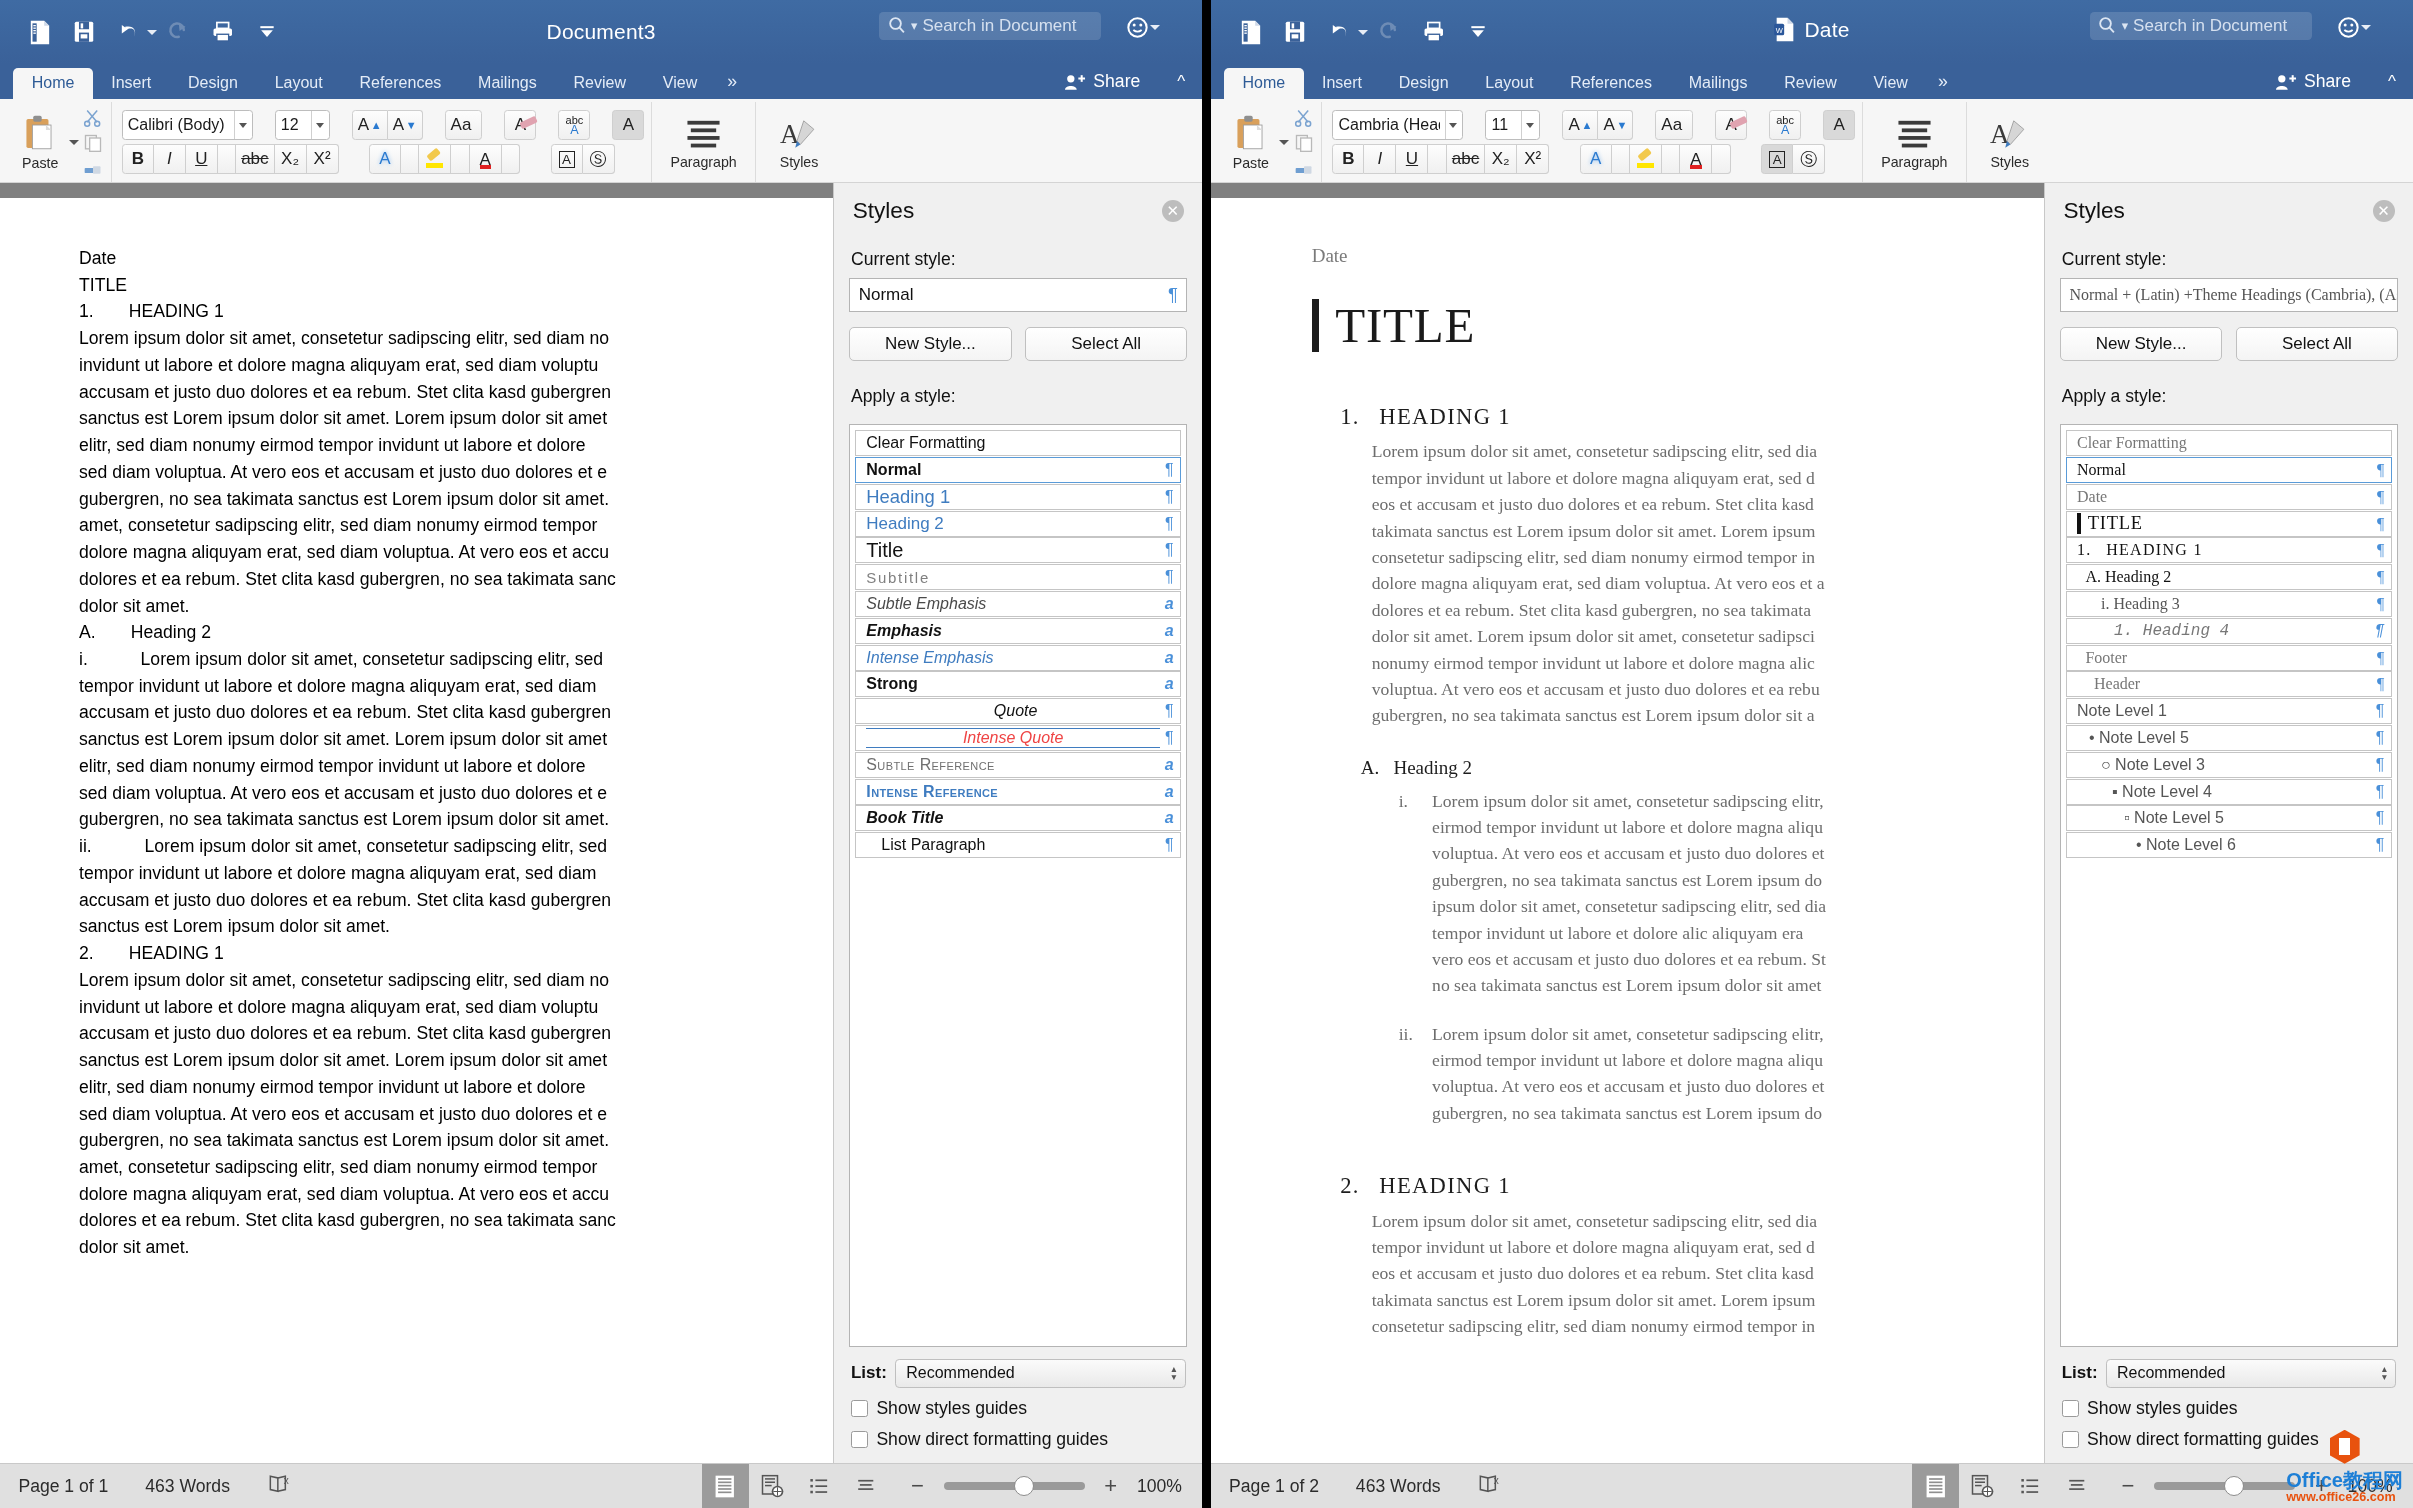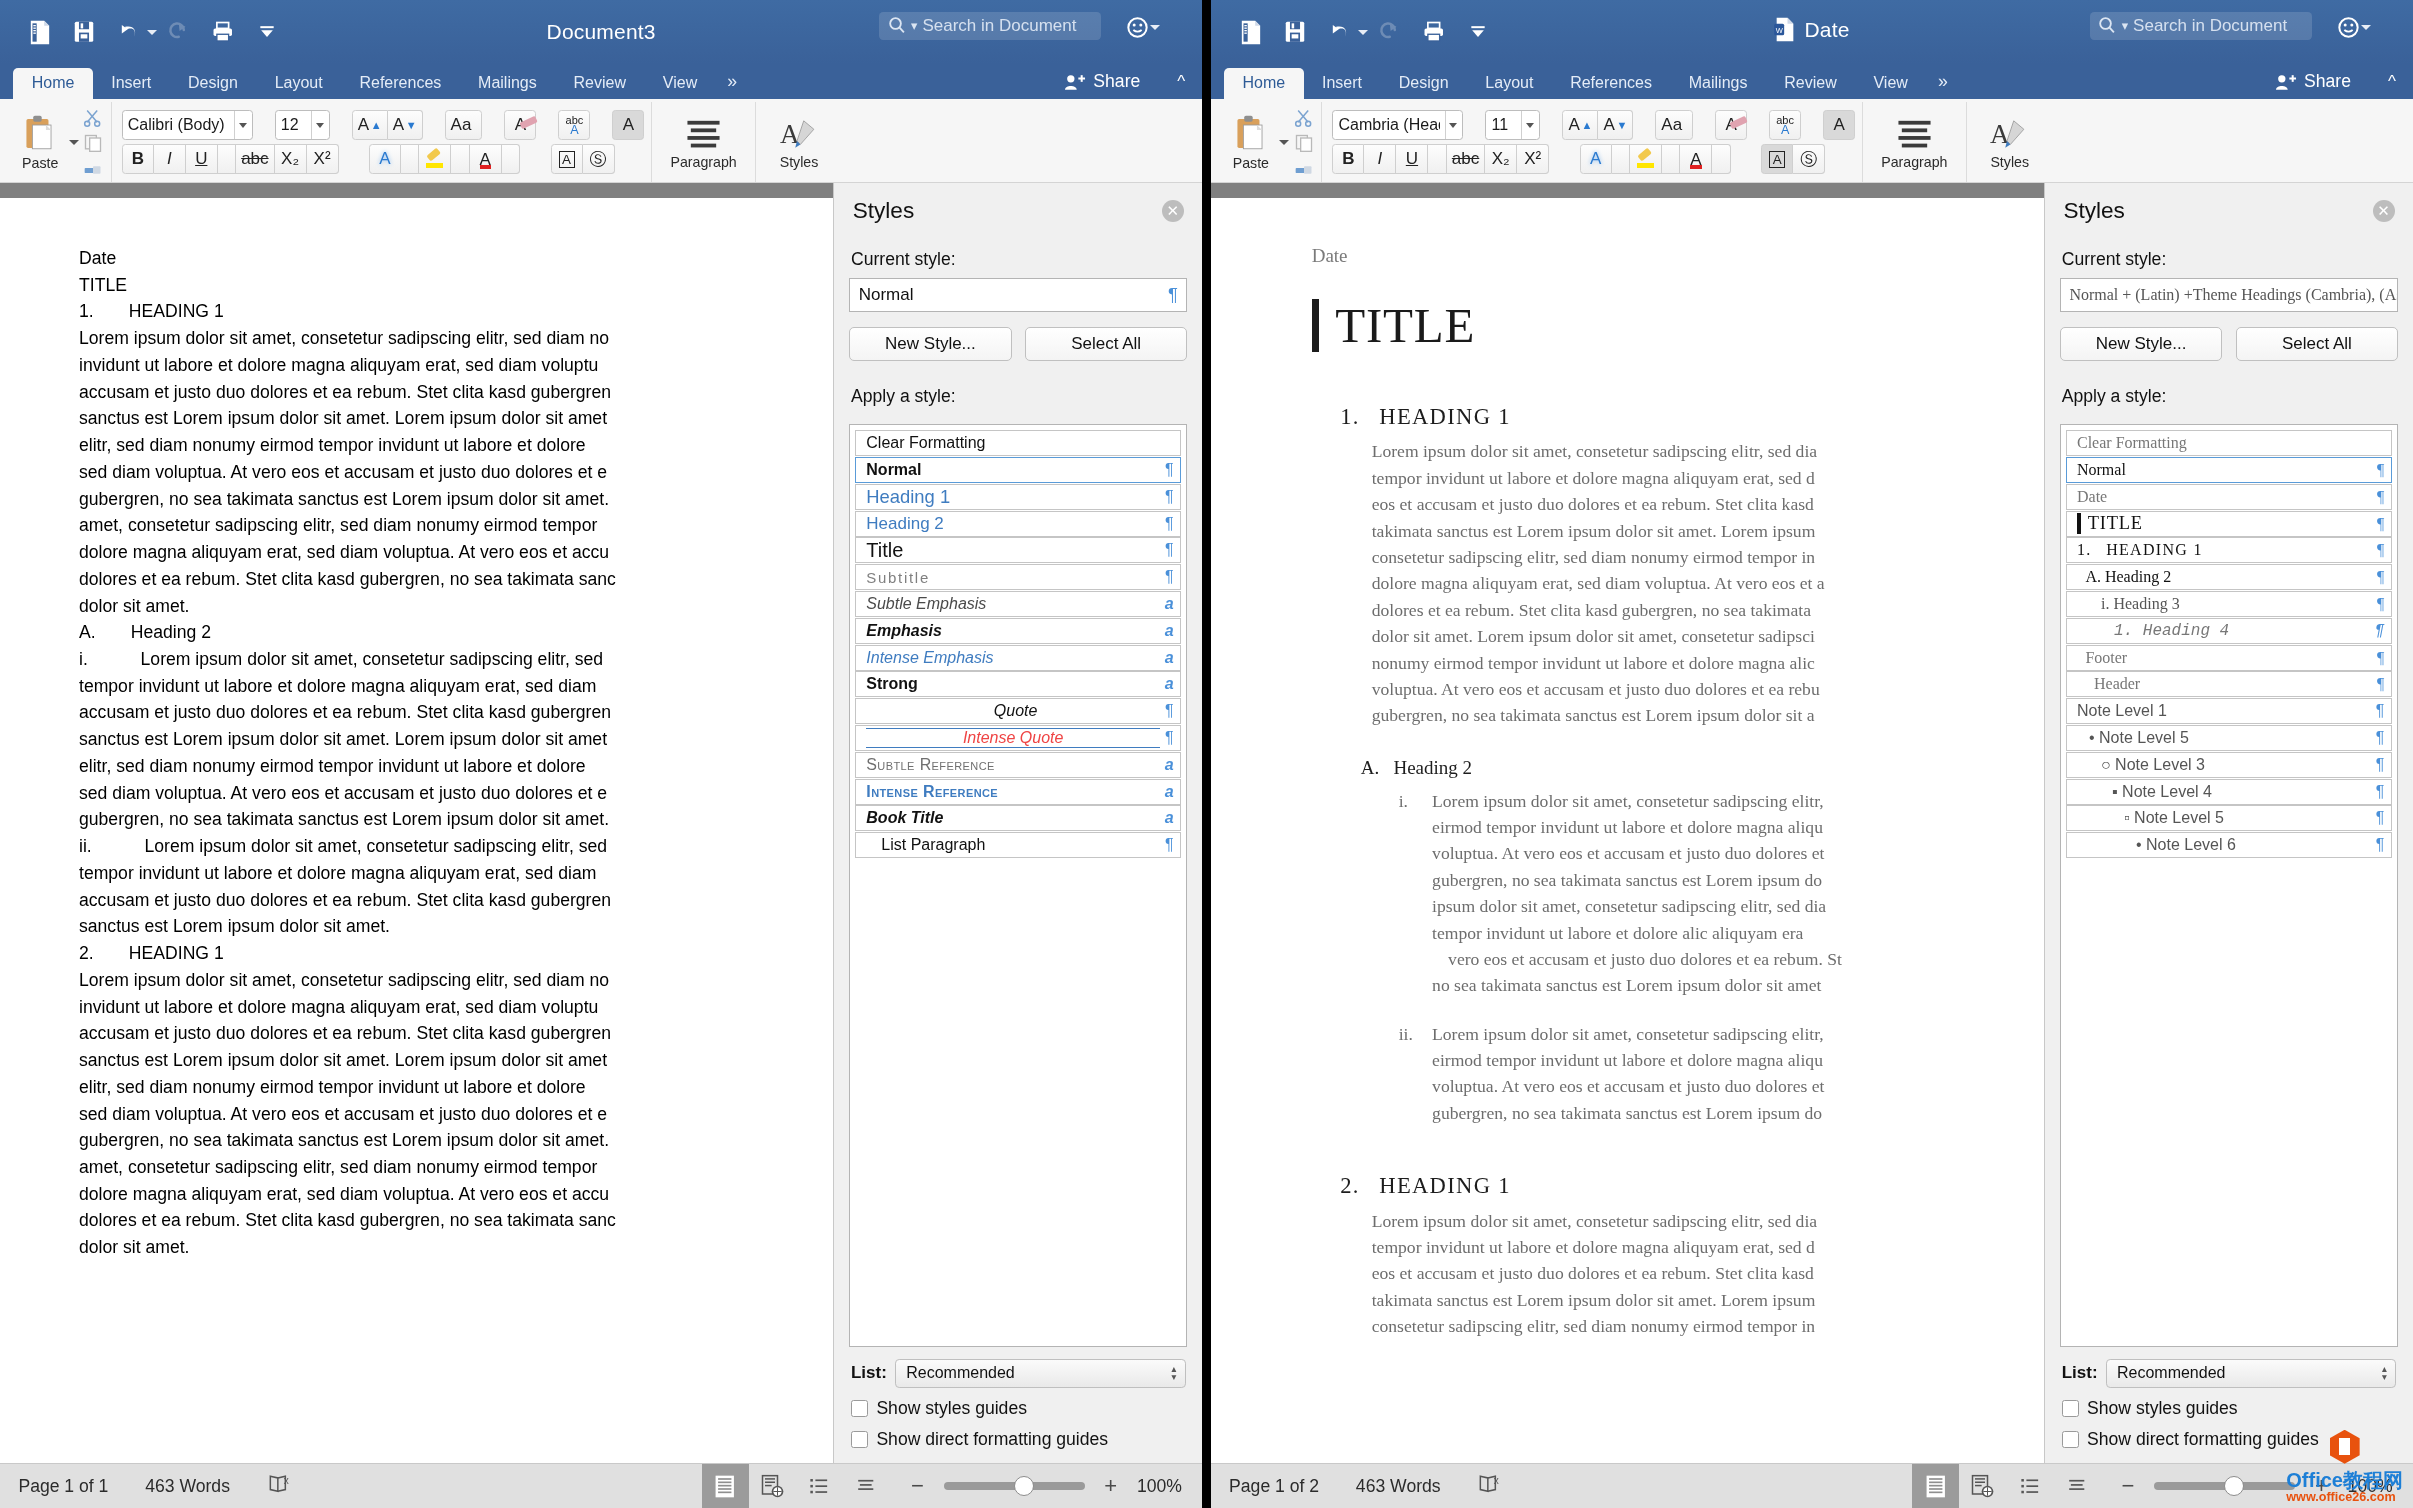--- a/index.html
+++ b/index.html
@@ -898,21 +898,21 @@
             <div class="dr-h2">A.  Heading 2</div>
             <div class="dr-li">
               <span class="mk">i.</span>
               <span>
                 <span class="tx" style="display:block;">Lorem ipsum dolor sit amet, consetetur sadipscing elitr,</span>
                 <span class="tx" style="display:block;">eirmod tempor invidunt ut labore et dolore magna aliqu</span>
                 <span class="tx" style="display:block;">voluptua. At vero eos et accusam et justo duo dolores et</span>
                 <span class="tx" style="display:block;">gubergren, no sea takimata sanctus est Lorem ipsum do</span>
                 <span class="tx" style="display:block;">ipsum dolor sit amet, consetetur sadipscing elitr, sed dia</span>
                 <span class="tx" style="display:block;">tempor invidunt ut labore et dolore alic aliquyam era</span>
-                <span class="tx" style="display:block;margin-left:16px;">vero eos et accusam et justo duo dolores et ea rebum. St</span>
+                <span class="tx" style="display:block;">vero eos et accusam et justo duo dolores et ea rebum. St</span>
                 <span class="tx" style="display:block;">no sea takimata sanctus est Lorem ipsum dolor sit amet</span>
               </span>
             </div>
             <div class="dr-li" style="margin-top:22px;">
               <span class="mk">ii.</span>
               <span>
                 <span class="tx" style="display:block;">Lorem ipsum dolor sit amet, consetetur sadipscing elitr,</span>
                 <span class="tx" style="display:block;">eirmod tempor invidunt ut labore et dolore magna aliqu</span>
                 <span class="tx" style="display:block;">voluptua. At vero eos et accusam et justo duo dolores et</span>
                 <span class="tx" style="display:block;">gubergren, no sea takimata sanctus est Lorem ipsum do</span>

